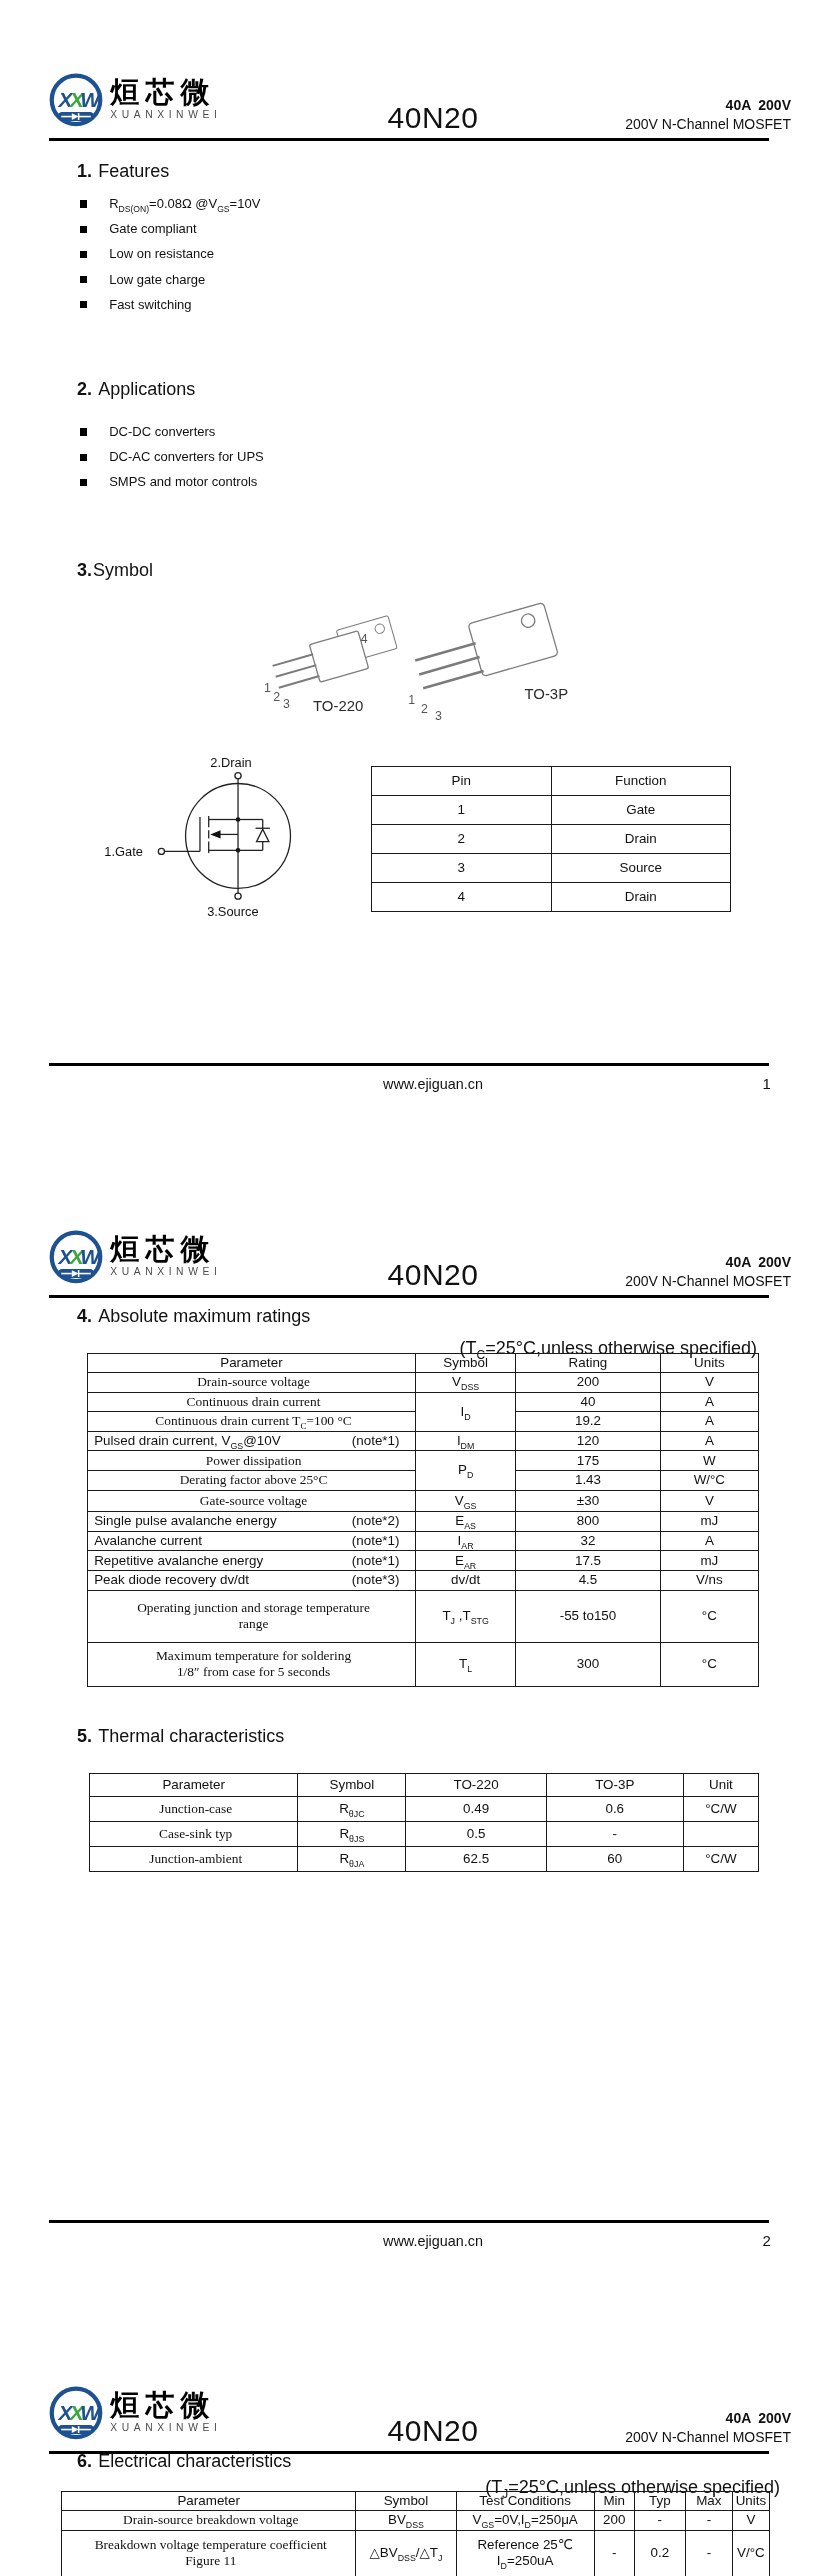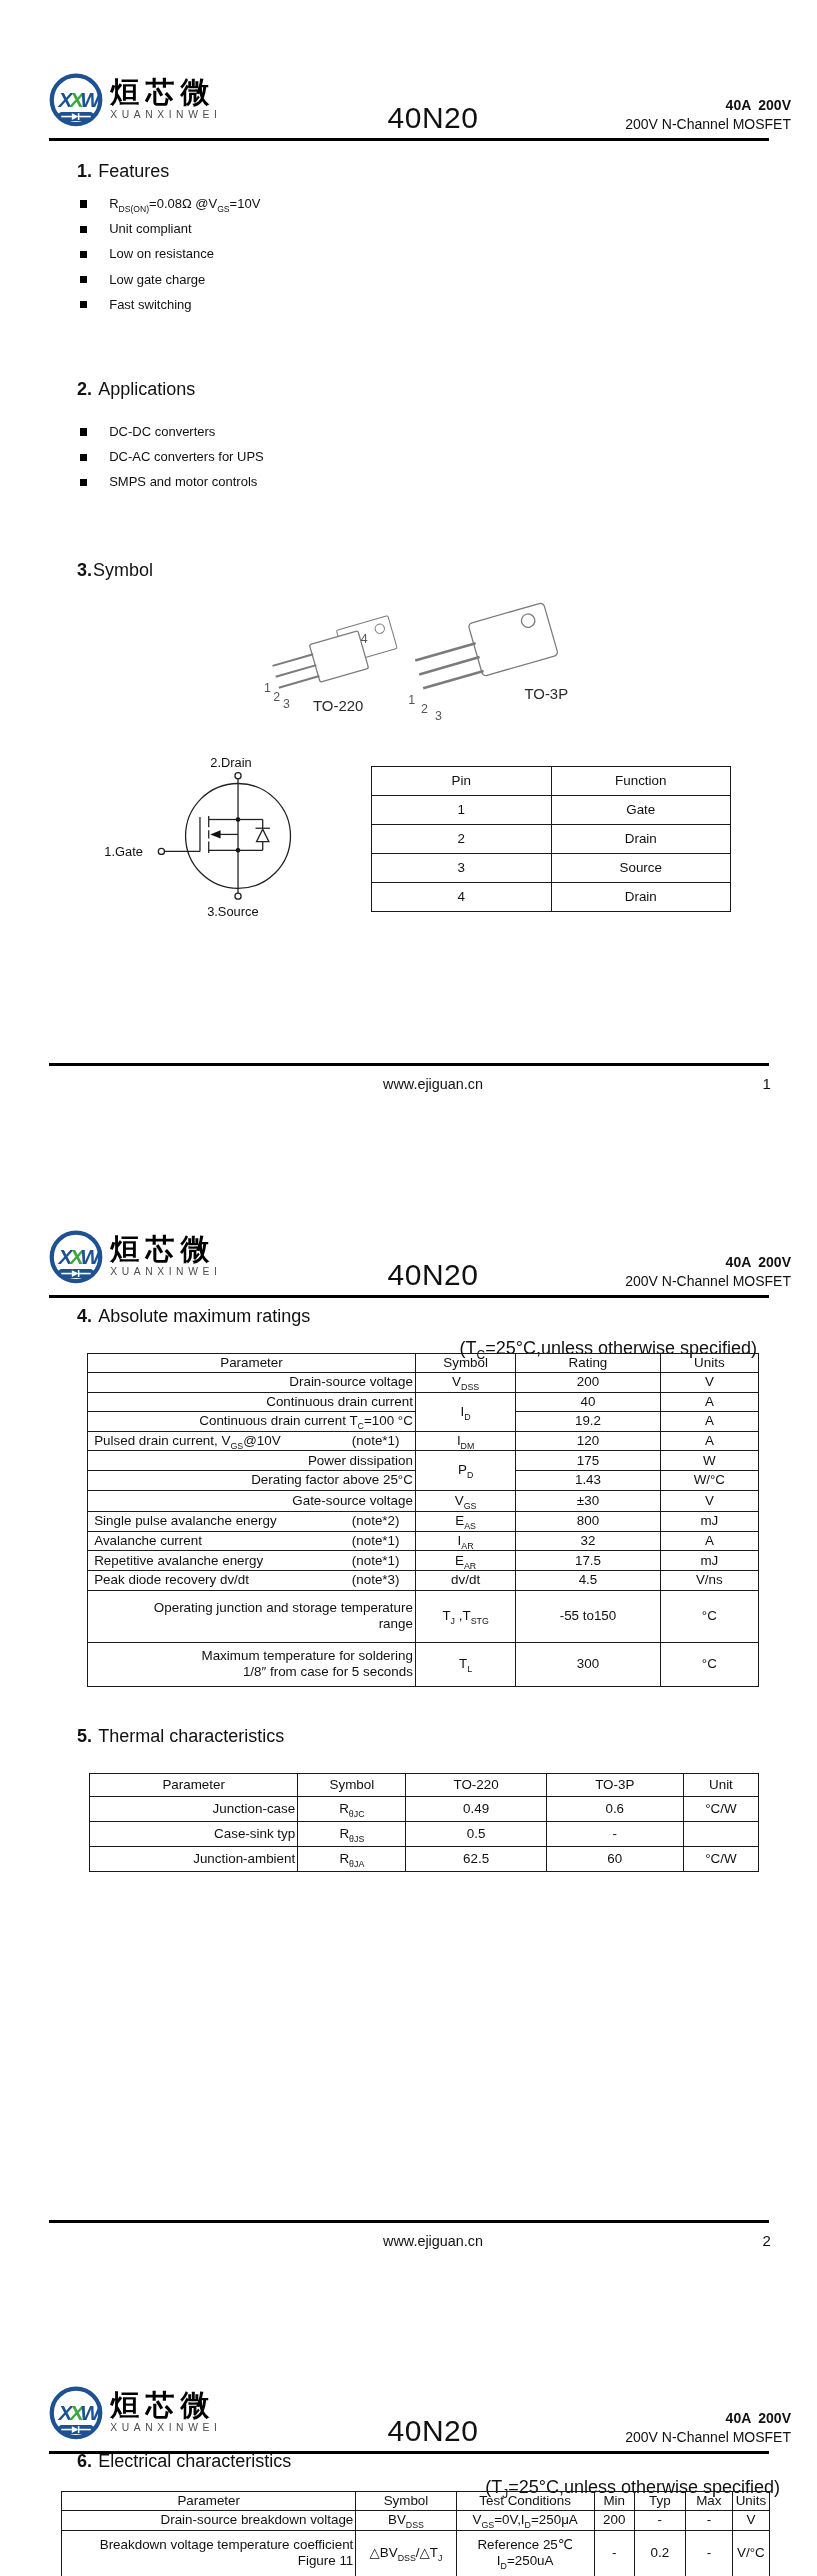--- a/index.html
+++ b/index.html
@@ -35,21 +35,21 @@
   .blist{position:absolute;}
   .bullet-item{display:flex;align-items:center;margin-bottom:7.2px;line-height:18px;}
   .bullet-sq{width:7.2px;height:7.2px;background:#000;margin-right:22px;flex:0 0 auto;}
   .bullet-text{font-size:13px;white-space:nowrap;text-align:center;}
 
   
   .tbl-host{position:absolute;}
   table.dt{border-collapse:collapse;table-layout:fixed;width:100%;font-size:13.4px;}
   .dt th,.dt td{border:1px solid #1a1a1a;text-align:center;vertical-align:middle;
                 padding:0.5px 2.1px;line-height:16px;font-weight:400;overflow:hidden;}
-  .dt td.left{text-align:right;padding-left:6.2px;}
+  .dt td.left{text-align:center;padding-left:6.2px;font-family:Liberation Serif, serif;}
   .dt td.with-note{text-align:left;padding-left:6.2px;}
   .nw{display:flex;width:100%;justify-content:space-between;align-items:center;
       padding-right:13.4px;box-sizing:border-box;}
   .pkg-num{font-size:24px;fill:#555;}
   .pkg-label{font-size:29px;fill:#2b2b2b;}
   .sym-line{stroke:#222;stroke-width:2.5;fill:none;}
   .term-label{font-size:25px;fill:#111;}
 </style>
 </head>
 <body>
@@ -91,21 +91,21 @@
       <span class="sec-no">1.</span>
       <span>Features</span>
     </div>
     <div class="blist" style="left:80px;top:195px;">
         <div class="bullet-item">
           <span class="bullet-sq"></span>
           <span class="bullet-text">R<sub>DS(ON)</sub>=0.08Ω @V<sub>GS</sub>=10V</span>
         </div>
         <div class="bullet-item">
           <span class="bullet-sq"></span>
-          <span class="bullet-text">Unit compliant</span>
+          <span class="bullet-text">Gate compliant</span>
         </div>
         <div class="bullet-item">
           <span class="bullet-sq"></span>
           <span class="bullet-text">Low on resistance</span>
         </div>
         <div class="bullet-item">
           <span class="bullet-sq"></span>
           <span class="bullet-text">Low gate charge</span>
         </div>
         <div class="bullet-item">

